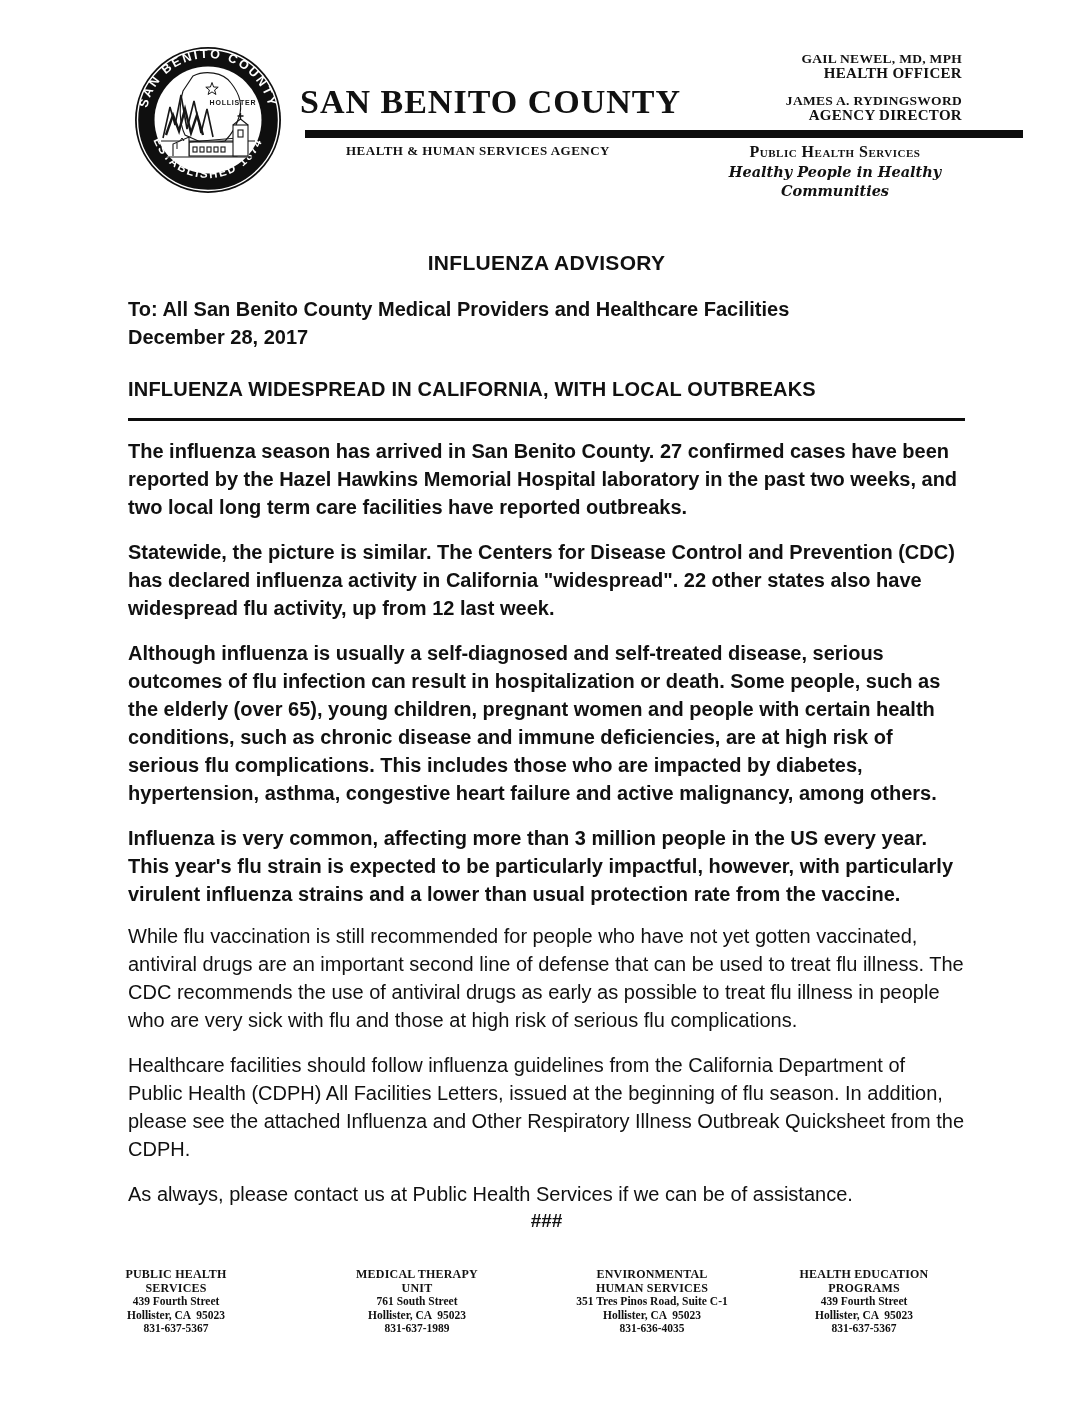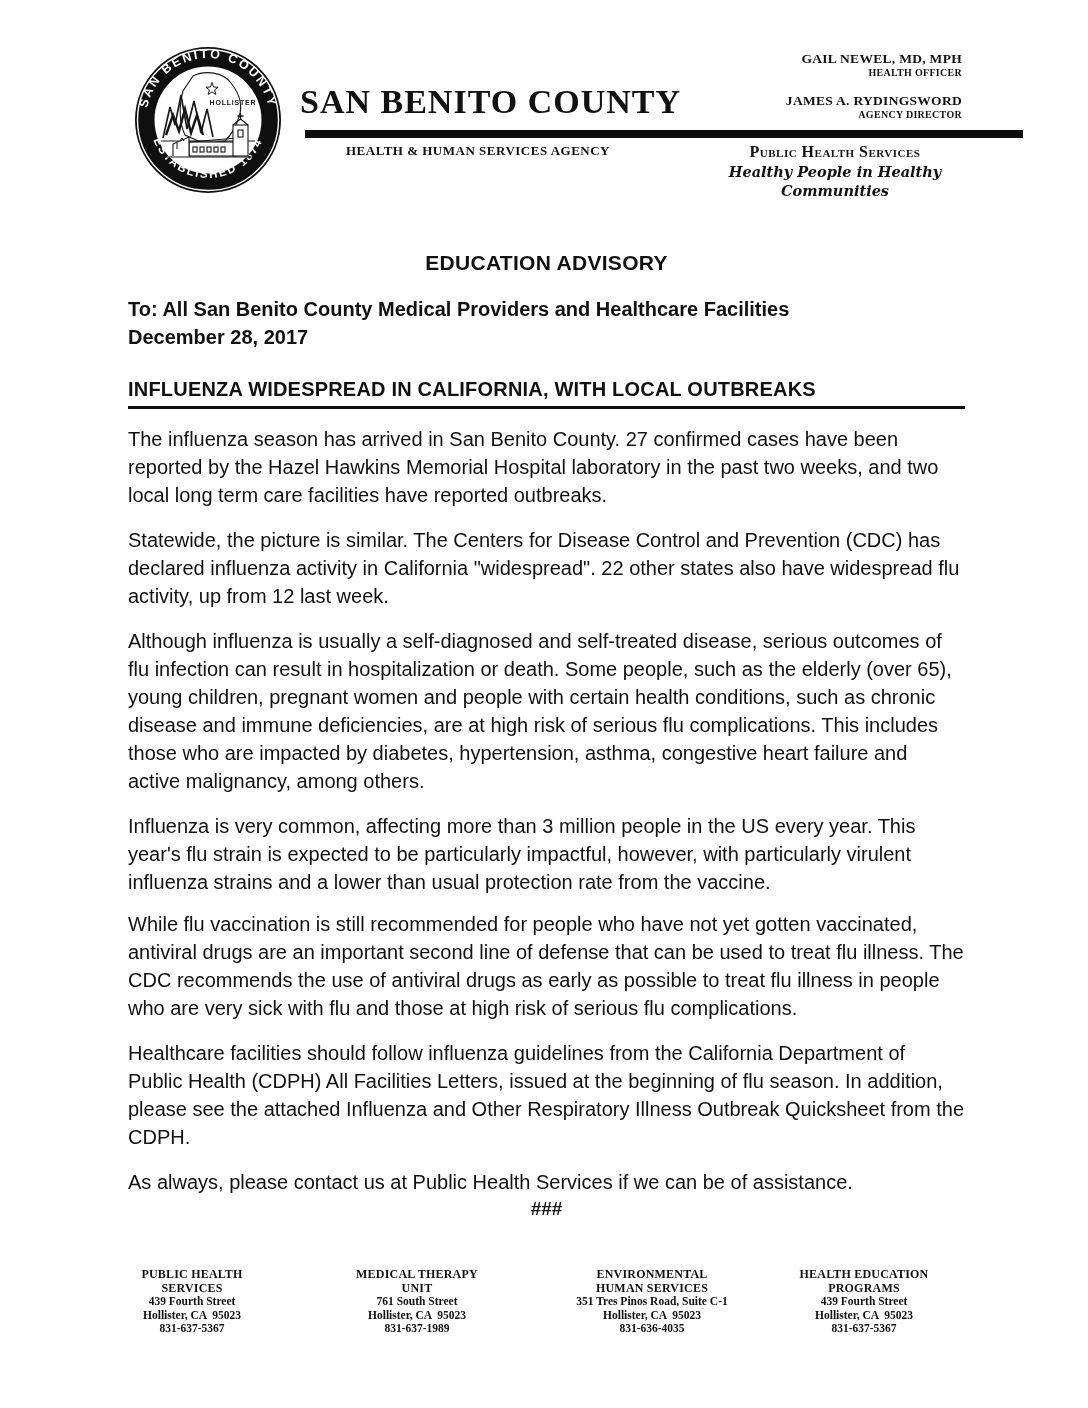--- a/index.html
+++ b/index.html
@@ -33,21 +33,21 @@
     font-weight:600;font-size:13px;letter-spacing:0.5px;
     white-space:nowrap;
   }
   .officials{
     position:absolute;top:51px;right:126px;
     text-align:right;
     font-family:"Liberation Serif",serif;font-weight:bold;
   }
   .off{margin-bottom:13px;}
   .off-name{font-size:13.5px;letter-spacing:0.3px;line-height:15px;}
-  .off-title{font-size:10px;letter-spacing:0.3px;line-height:14px;}
+  .off-title{font-size:15px;letter-spacing:0.3px;line-height:14px;}
   .phs{
     position:absolute;top:141px;right:103px;width:300px;
     text-align:center;
     font-family:"Liberation Serif",serif;
   }
   .phs-name{
     font-weight:bold;font-size:16px;
     font-variant:small-caps;letter-spacing:0.5px;
     line-height:21px;
   }
@@ -64,37 +64,37 @@
   .doc-title{
     text-align:center;font-weight:bold;font-size:21px;
     line-height:26px;margin-bottom:19px;letter-spacing:0.3px;
   }
   .meta-line{font-weight:600;line-height:28px;}
   .meta{margin-bottom:25px;}
   .heading{
     font-weight:bold;font-size:20px;line-height:26px;
     letter-spacing:0.2px;
     border-bottom:3px solid #0d0d0d;
-    padding-bottom:4px;
+    padding-bottom:16px;
     margin-bottom:16px;
   }
   p{margin:0 0 17px 0;}
-  p.b{font-weight:400;margin-top:8px;}
+  p.b{font-weight:700;margin-top:8px;}
   p.r{font-weight:400;}
   .endmark{text-align:center;font-weight:bold;font-size:19px;line-height:26px;}
   
   .fcol{
     position:absolute;
     text-align:center;
     font-family:"Liberation Serif",serif;font-weight:bold;
     font-size:11.5px;line-height:13.5px;
   }
   .fcol .f-name{font-size:12px;letter-spacing:0.2px;}
   .f-line{white-space:pre-wrap;}
-  #fcol1{left:92px; top:1268px;width:200px;text-align:center;}
+  #fcol1{left:76px; top:1268px;width:200px;text-align:center;}
   #fcol2{left:317px;top:1268px;width:200px;}
   #fcol3{left:527px;top:1268px;width:250px;}
   #fcol4{left:764px;top:1268px;width:200px;}
 </style>
 </head>
 <body>
 
 <div class="page">
 
   <div>
@@ -156,21 +156,21 @@
       </div>
     </div>
 
     <div class="phs">
       <div class="phs-name">Public Health Services</div>
       <div class="phs-tag">Healthy People in Healthy Communities</div>
     </div>
   </div>
 
   <main class="bodytext">
-    <div class="doc-title">EDUCATION ADVISORY</div>
+    <div class="doc-title">INFLUENZA ADVISORY</div>
 
     <div class="meta">
       <div class="meta-line">To: All San Benito County Medical Providers and Healthcare Facilities</div>
       <div class="meta-line">December 28, 2017</div>
     </div>
 
     <div class="heading">INFLUENZA WIDESPREAD IN CALIFORNIA, WITH LOCAL OUTBREAKS</div>
 
     <p class="b">The influenza season has arrived in San Benito County. 27 confirmed cases have been reported by the Hazel Hawkins Memorial Hospital laboratory in the past two weeks, and two local long term care facilities have reported outbreaks.</p>
     <p class="b">Statewide, the picture is similar. The Centers for Disease Control and Prevention (CDC) has declared influenza activity in California "widespread". 22 other states also have widespread flu activity, up from 12 last week.</p>

